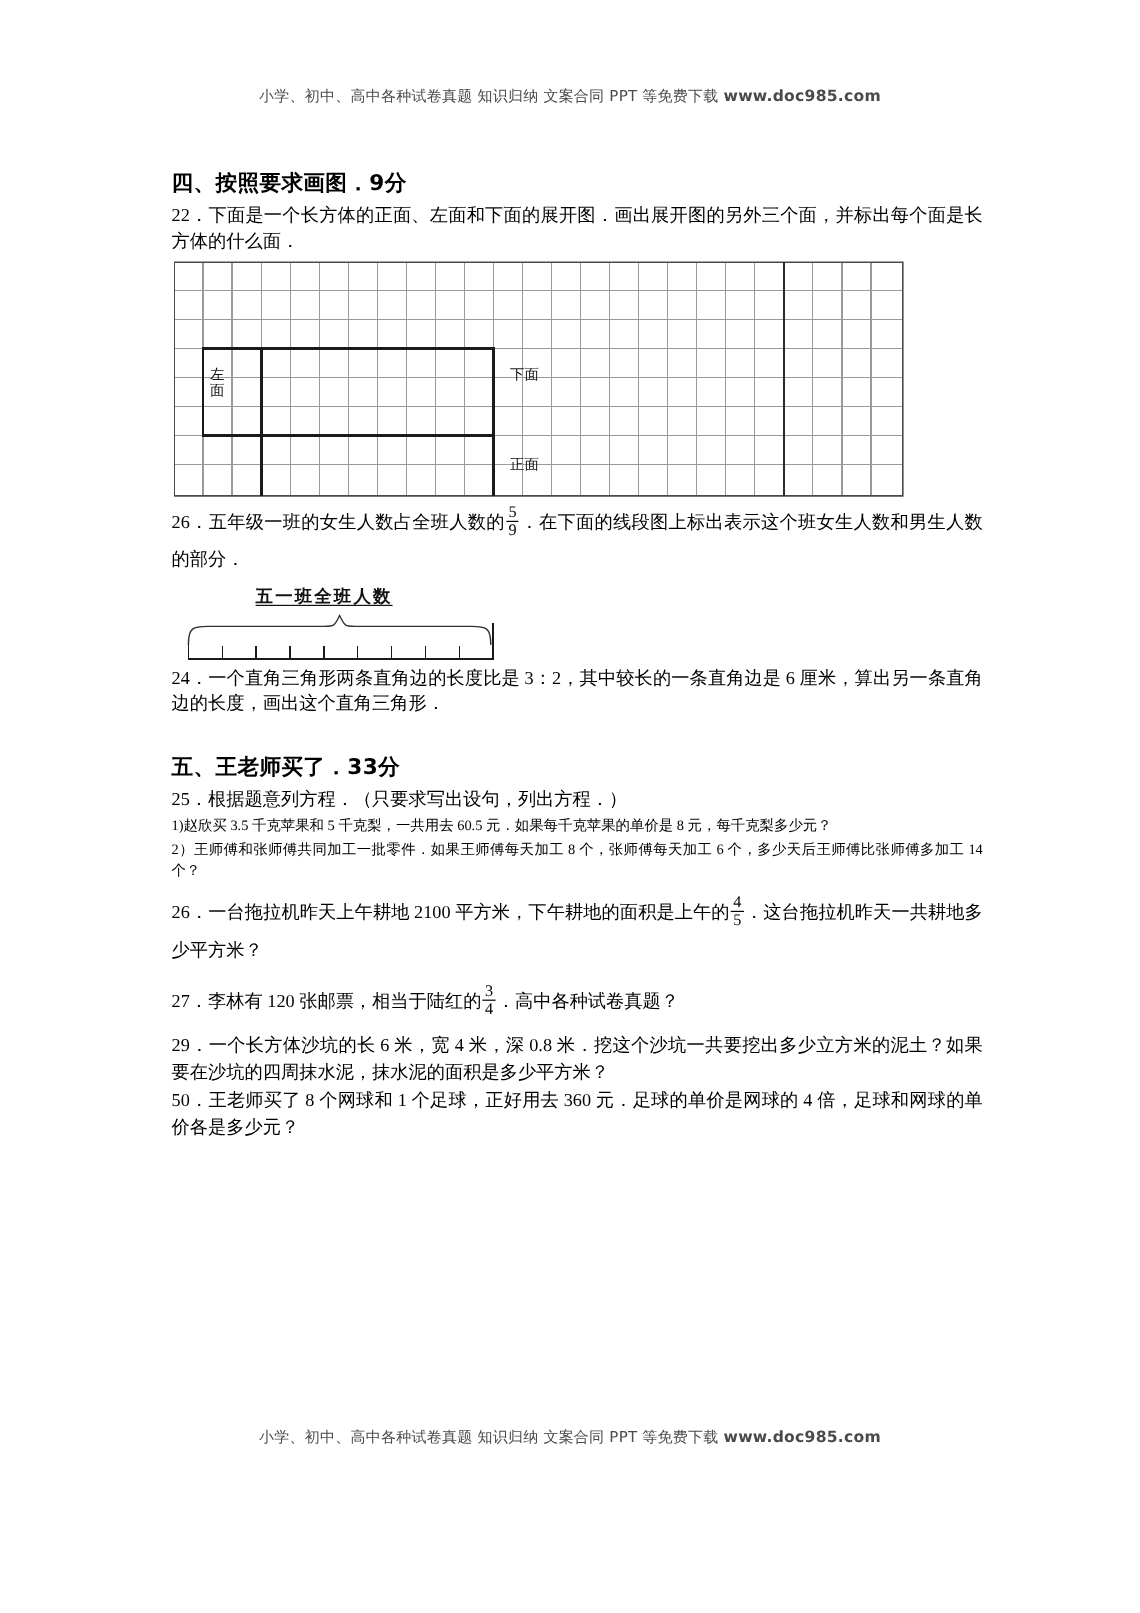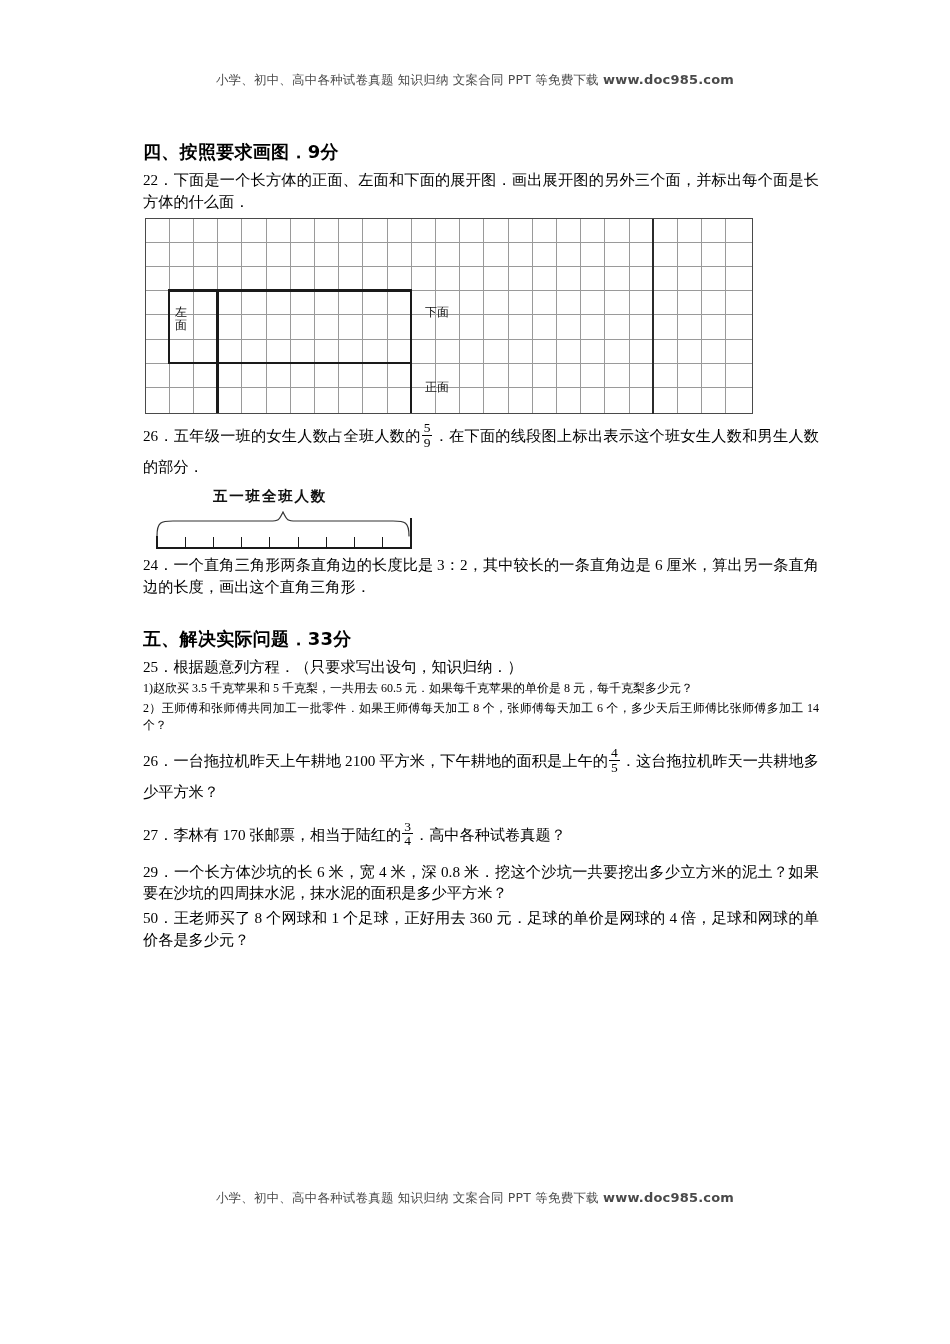--- a/index.html
+++ b/index.html
@@ -135,20 +135,21 @@
   }
   .seg-label {
     position: absolute;
     left: 58px;
     top: -1px;
     font-family: "DejaVu Sans", "Liberation Sans", sans-serif;
     font-weight: bold;
     font-size: 14.5px;
     letter-spacing: 1.8px;
     color: #111;
+    text-decoration: underline;
     text-underline-offset: 2px;
   }
 </style>
 </head>
 <body>
 
 <div class="page">
 
   <div class="watermark wm-top">
     <span>小学、初中、高中各种试卷真题 知识归纳 文案合同 PPT 等免费下载</span>
@@ -238,33 +239,33 @@
           <line x1="199.6" y1="49" x2="199.6" y2="60"></line>
           <line x1="227.8" y1="49" x2="227.8" y2="60"></line>
         </g>
       </svg>
     </div>
 
     <p class="q"><span>24．</span><span>一个直角三角形两条直角边的长度比是 3：2，其中较长的一条直角边是 6 厘米，算出另一条直角边的长度，画出这个直角三角形．</span></p>
 
     <div class="spacer-lg"></div>
 
-    <div class="section-head">五、解决实际问题．33分</div>
-
-    <p class="q"><span>25．</span><span>根据题意列方程．（只要求写出设句，知识归纳．）</span></p>
+    <div class="section-head">五、王老师买了．33分</div>
+
+    <p class="q"><span>25．</span><span>根据题意列方程．（只要求写出设句，列出方程．）</span></p>
     <p class="sub"><span>1)</span><span>赵欣买 3.5 千克苹果和 5 千克梨，一共用去 60.5 元．如果每千克苹果的单价是 8 元，每千克梨多少元？</span></p>
     <p class="sub"><span>2）</span><span>王师傅和张师傅共同加工一批零件．如果王师傅每天加工 8 个，张师傅每天加工 6 个，多少天后王师傅比张师傅多加工 14 个？</span></p>
 
     <div class="spacer-sm"></div>
 
     <p class="q q-tall"><span>26．</span><span>一台拖拉机昨天上午耕地 2100 平方米，下午耕地的面积是上午的</span><span class="frac"><span class="num">4</span><span class="den">5</span></span><span>．这台拖拉机昨天一共耕地多少平方米？</span></p>
 
     <div class="spacer-sm"></div>
 
-    <p class="q q-tall"><span>27．</span><span>李林有 170 张邮票，相当于陆红的</span><span class="frac"><span class="num">3</span><span class="den">4</span></span><span>．高中各种试卷真题？</span></p>
+    <p class="q q-tall"><span>27．</span><span>李林有 120 张邮票，相当于陆红的</span><span class="frac"><span class="num">3</span><span class="den">4</span></span><span>．高中各种试卷真题？</span></p>
 
     <div class="spacer-sm"></div>
 
 
     <p class="q"><span>29．</span><span>一个长方体沙坑的长 6 米，宽 4 米，深 0.8 米．挖这个沙坑一共要挖出多少立方米的泥土？如果要在沙坑的四周抹水泥，抹水泥的面积是多少平方米？</span></p>
 
     <p class="q"><span>50．</span><span>王老师买了 8 个网球和 1 个足球，正好用去 360 元．足球的单价是网球的 4 倍，足球和网球的单价各是多少元？</span></p>
 
   </div>
 

